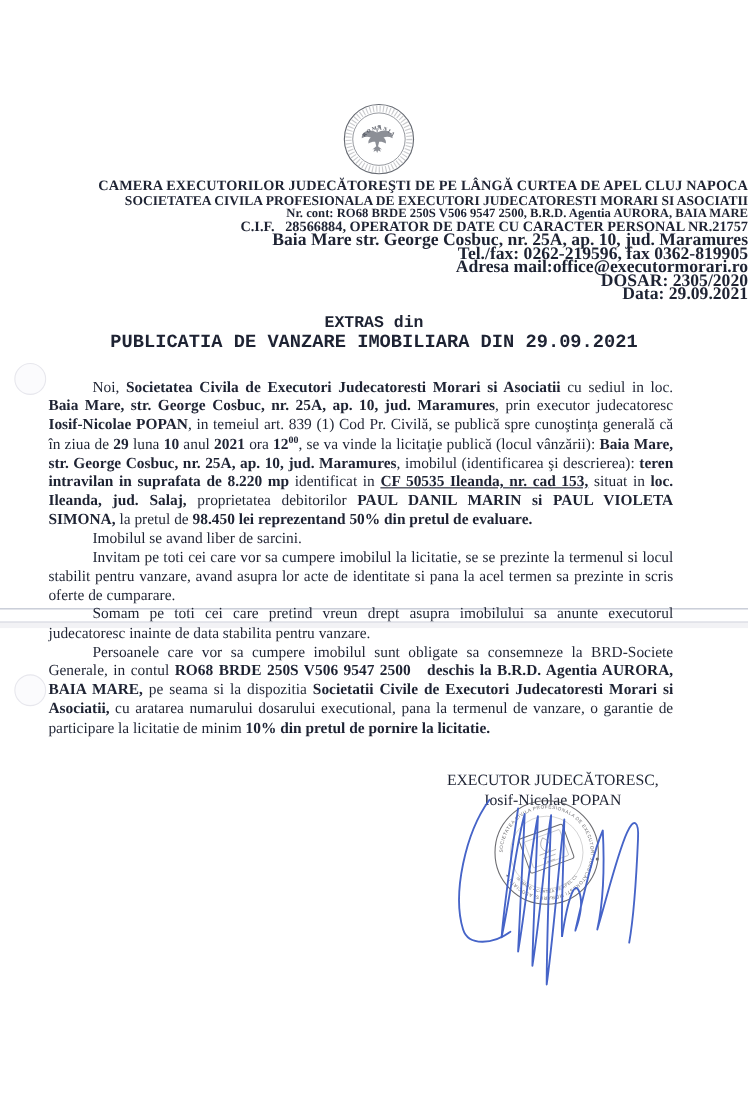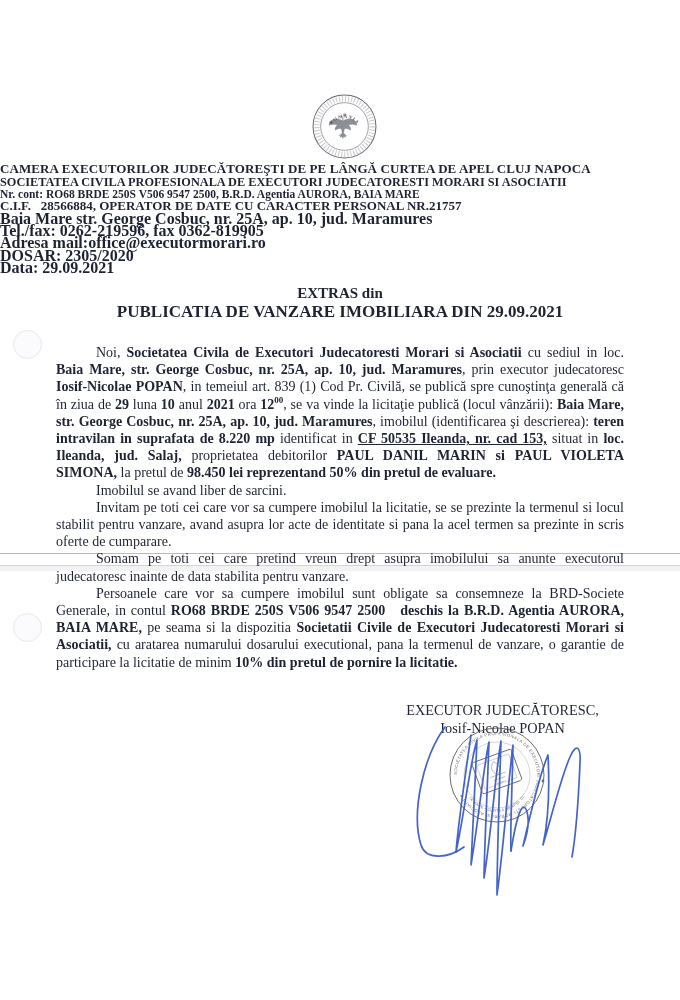--- a/index.html
+++ b/index.html
@@ -13,30 +13,30 @@
   .punch-hole{position:absolute;width:27px;height:27px;border-radius:50%;
     border:1px solid #e7e7ed;background:#fbfbfd;}
   .hole-1{left:13px;top:330px;}
   .hole-2{left:13px;top:613px;}
   .crease-line{position:absolute;left:0;width:680px;height:1px;
     background:var(--artifact-line,#6e7896);opacity:.5;top:553px;}
   .crease-band{position:absolute;left:0;width:680px;top:565px;height:5px;
     background:#f2f2f5;border-top:1px solid rgba(170,175,190,.45);}
   
   .seal{position:absolute;left:310px;top:92px;width:69px;height:69px;}
-  .header{position:absolute;left:0;right:0;top:162px;text-align:left;font-weight:bold;}
+  .header{position:absolute;left:0;right:0;top:162px;text-align:right;font-weight:bold;}
   .h-l1{font-size:13px;line-height:13.5px;letter-spacing:.1px;}
   .h-l2{font-size:12.3px;line-height:12.6px;}
   .h-sm{font-size:16px;line-height:12.3px;}
   
-  .title{position:absolute;left:0;right:0;top:285px;text-align:center;font-weight:bold;}
+  .title{position:absolute;left:0;right:0;top:285px;text-align:center;font-weight:bold;font-family:Liberation Mono, monospace;}
   .t-l1{font-size:15px;line-height:17px;}
   .t-l2{font-size:17px;line-height:19px;}
   
-  .body{position:absolute;left:56px;top:344px;width:568px;
+  .body{position:absolute;left:44px;top:344px;width:568px;
     font-size:14px;line-height:17.2px;text-align:justify;}
   .para{margin:0;text-indent:40px;}
   .b{font-weight:bold;}
   .u{text-decoration:underline;}
   .sup{font-size:9px;vertical-align:super;line-height:0;}
   
   .sign-block{position:absolute;left:385px;top:701px;width:235px;
     text-align:center;font-weight:normal;font-size:14.3px;line-height:18px;}
   .stamp-area{position:absolute;left:393px;top:715px;width:230px;height:205px;}
   .stamp-ink{stroke:var(--stamp-gray,#4d4d52);fill:none;}

